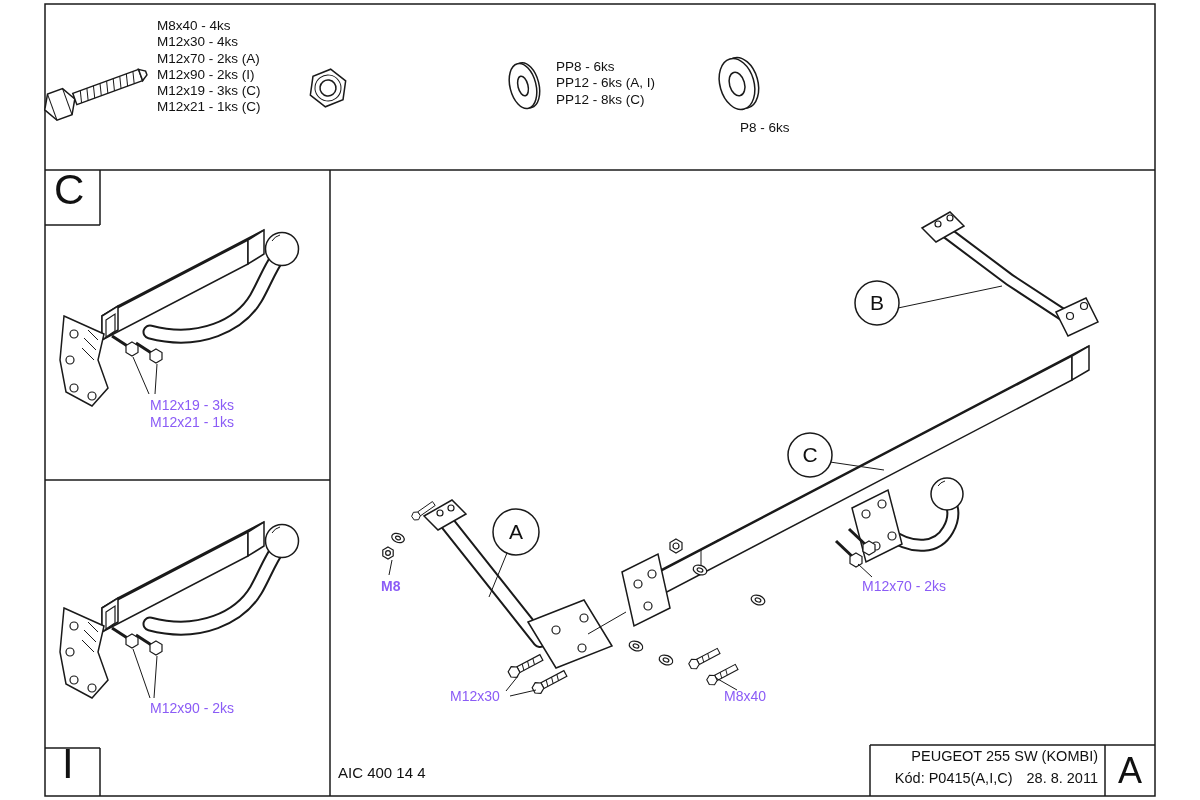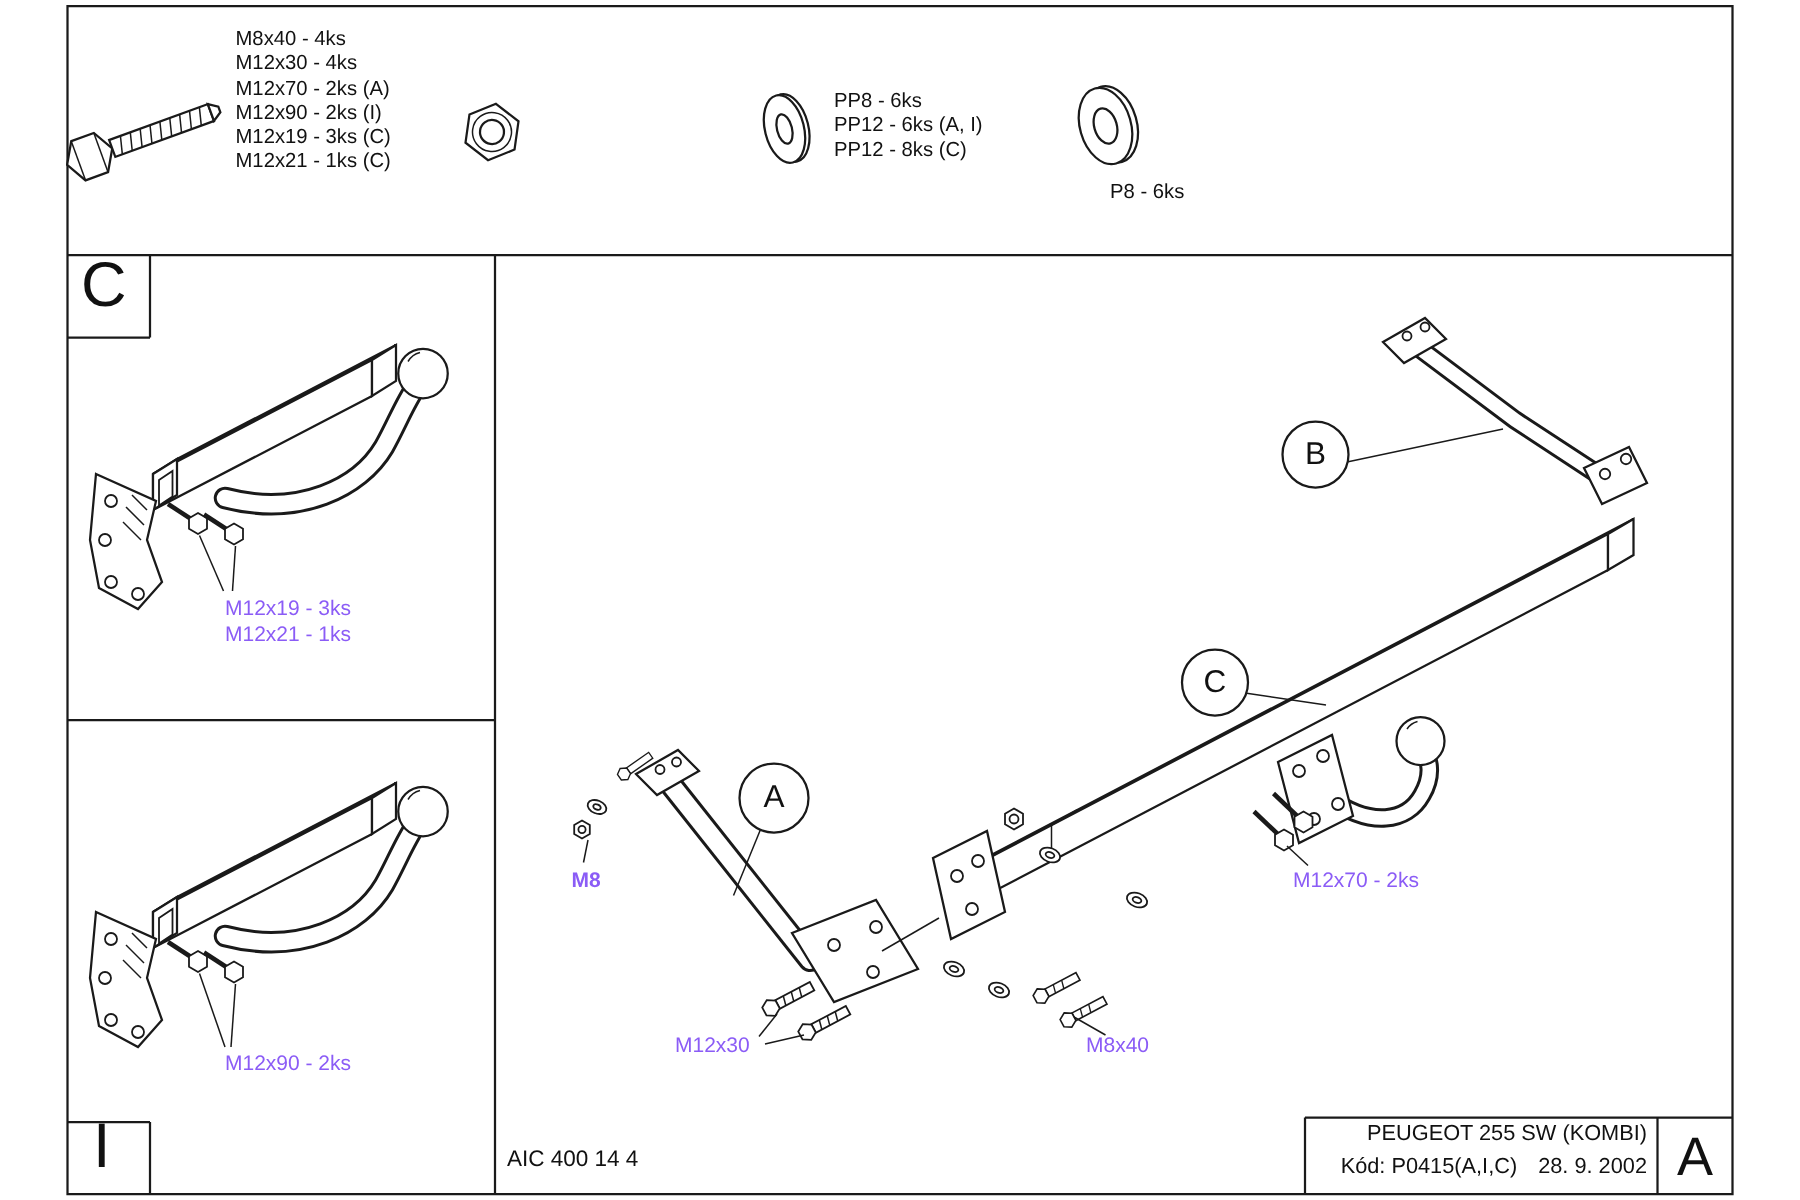--- a/index.html
+++ b/index.html
@@ -323,16 +323,16 @@
   <div class="callout" style="left:810px; top:455px;">C</div>
 
   <div class="lbl" style="left:381px; top:578px;font-weight:bold;">M8</div>
   <div class="lbl" style="left:450px; top:688px;">M12x30</div>
   <div class="lbl" style="left:724px; top:688px;">M8x40</div>
   <div class="lbl" style="left:862px; top:578px;">M12x70 - 2ks</div>
 
   <div class="doc-num">AIC 400 14 4</div>
   <div class="tb-vehicle">PEUGEOT 255 SW (KOMBI)</div>
   <div class="tb-code">
-    <span>Kód: P0415(A,I,C)</span><span>28. 9. 2002</span>
+    <span>Kód: P0415(A,I,C)</span><span>28. 8. 2011</span>
   </div>
 
 </div>
 
 </body></html>

